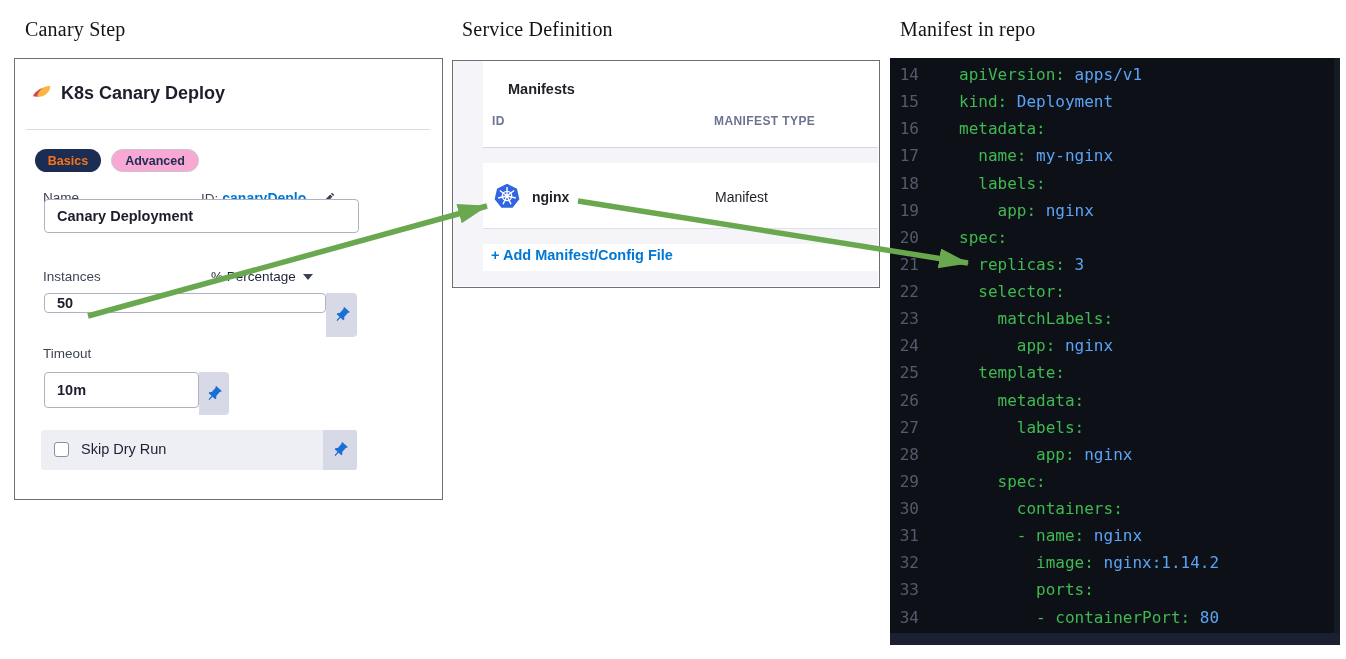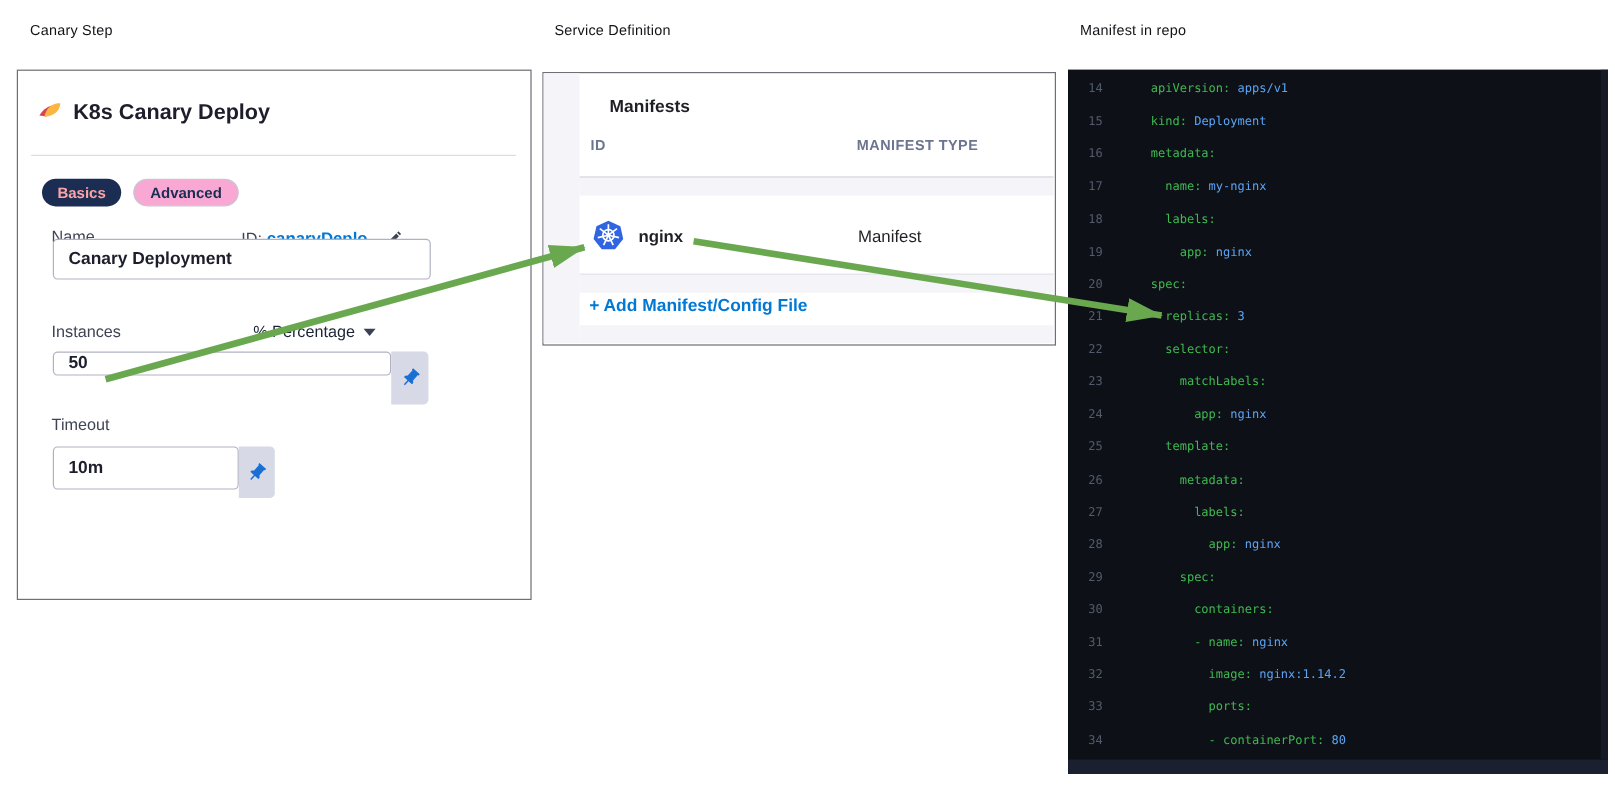--- a/index.html
+++ b/index.html
@@ -1,28 +1,28 @@
 <!DOCTYPE html>
 <html><head>
 <meta charset="utf-8">
 <style>
   html,body{margin:0;padding:0;background:#ffffff;}
   body{width:1346px;height:659px;position:relative;overflow:hidden;
        font-family:"Liberation Sans",sans-serif;color:#1d1d2c;}
   .abs{position:absolute;}
-  .heading{font-size:12px;color:#121317;letter-spacing:.2px;}
+  .heading{font-size:20px;color:#121317;letter-spacing:.2px;font-family:Liberation Serif, serif;}
 
   
   .panel1{left:14px;top:58px;width:427px;height:440px;border:1.5px solid #6d6f74;background:#fff;}
   .card-title{left:46px;top:24px;font-size:18px;font-weight:bold;color:#1d1d2c;}
   .canary-icon{left:17px;top:23px;width:20px;height:20px;}
   .title-divider{left:11px;top:70px;width:404px;height:1px;background:#dcdce4;}
   .pill{top:90px;height:23px;border-radius:12px;font-size:12.5px;font-weight:bold;
         display:flex;align-items:center;justify-content:center;box-sizing:border-box;}
-  .pill-active{left:20px;width:66px;background:#1b2d52;color:#fca5a5;}
+  .pill-active{left:20px;width:66px;background:#1b2d52;color:#f97316;}
   .pill-inactive{left:96px;width:88px;background:#f9a8d4;color:#1b2d52;border:1px solid #c6c7d2;}
   .field-label{font-size:13.5px;color:#3e4456;font-weight:500;}
   .id-line{left:186px;top:131px;font-size:13.5px;color:#3e4456;display:flex;align-items:center;gap:4px;}
   .id-link{color:#0278d5;font-weight:600;font-size:14px;}
   .tinput{box-sizing:border-box;border:1px solid #b0b2c1;border-radius:4px;background:#fff;
           font-size:14.5px;font-weight:600;color:#1d1d2c;display:flex;align-items:center;padding-left:12px;}
   .pinbtn{background:#d7dae6;border-radius:0 4px 4px 0;display:flex;align-items:center;justify-content:center;}
   .dropdown{left:196px;top:210px;font-size:13.5px;color:#1b2436;font-weight:500;display:flex;align-items:center;gap:7px;}
   .caret{width:0;height:0;border-left:5px solid transparent;border-right:5px solid transparent;border-top:6px solid #3a4154;}
   .skiprow{left:26px;top:371px;width:316px;height:40px;background:#edeff5;border-radius:3px;}
@@ -41,21 +41,21 @@
   .mrow{left:30px;top:102px;width:395px;height:66px;background:#fff;border-bottom:1px solid #e0e1e8;box-sizing:border-box;}
   .k8s-icon{left:11px;top:20px;width:26px;height:26px;}
   .mrow-id{left:49px;top:26px;font-size:14px;font-weight:600;color:#1f2026;}
   .mrow-type{left:232px;top:26px;font-size:14px;color:#1f2026;}
   .addband{left:30px;top:183px;width:395px;height:27px;background:#fff;}
   .addlink{left:38px;top:186px;font-size:14.5px;font-weight:600;color:#0278d5;}
 
   
   .panel3{left:890px;top:58px;width:450px;height:587px;background:#0d1117;overflow:hidden;}
   .code{padding-top:3px;font-family:"DejaVu Sans Mono","Liberation Mono",monospace;
-        font-size:10px;line-height:27.14px;white-space:pre;}
+        font-size:16px;line-height:27.14px;white-space:pre;}
   .code-line{height:27.14px;}
   .ln{display:inline-block;width:29px;text-align:right;color:#535b6b;margin-right:40px;}
   .ck{color:#3fb950;}
   .cv{color:#5ba3f5;}
   .hscroll{left:0;top:575px;width:450px;height:12px;background:#1a2030;}
   .vscroll{left:444px;top:0;width:6px;height:575px;background:#151a24;}
 
   .overlay{left:0;top:0;width:1346px;height:659px;pointer-events:none;z-index:50;}
 </style>
 </head>
@@ -99,20 +99,29 @@
   </div>
 
   <div class="abs field-label" style="left:28px;top:287px;">Timeout</div>
   <div class="abs tinput" style="left:29px;top:313px;width:155px;height:36px;">10m</div>
   <div class="abs pinbtn" style="left:184px;top:313px;width:30px;height:43px;">
     <svg width="18" height="18" viewBox="0 0 24 24">
       <path fill="#1a6fd4" transform="rotate(42 12 12)" d="M16 12V4h1V2H7v2h1v8l-2 2v2h5.2v6h1.6v-6H18v-2l-2-2z"></path>
     </svg>
   </div>
 
+  <div class="abs skiprow">
+    <div class="abs checkbox"></div>
+    <div class="abs skiplabel">Skip Dry Run</div>
+    <div class="abs skippin">
+      <svg width="18" height="18" viewBox="0 0 24 24">
+        <path fill="#1a6fd4" transform="rotate(42 12 12)" d="M16 12V4h1V2H7v2h1v8l-2 2v2h5.2v6h1.6v-6H18v-2l-2-2z"></path>
+      </svg>
+    </div>
+  </div>
 </div>
 
 <div class="abs panel2">
   <div class="abs p2-leftstrip"></div>
   <div class="abs p2-head">Manifests</div>
   <div class="abs colhdr" style="left:39px;">ID</div>
   <div class="abs colhdr" style="left:261px;">MANIFEST TYPE</div>
   <div class="abs p2-grayzone"></div>
   <div class="abs p2-divider"></div>
 

